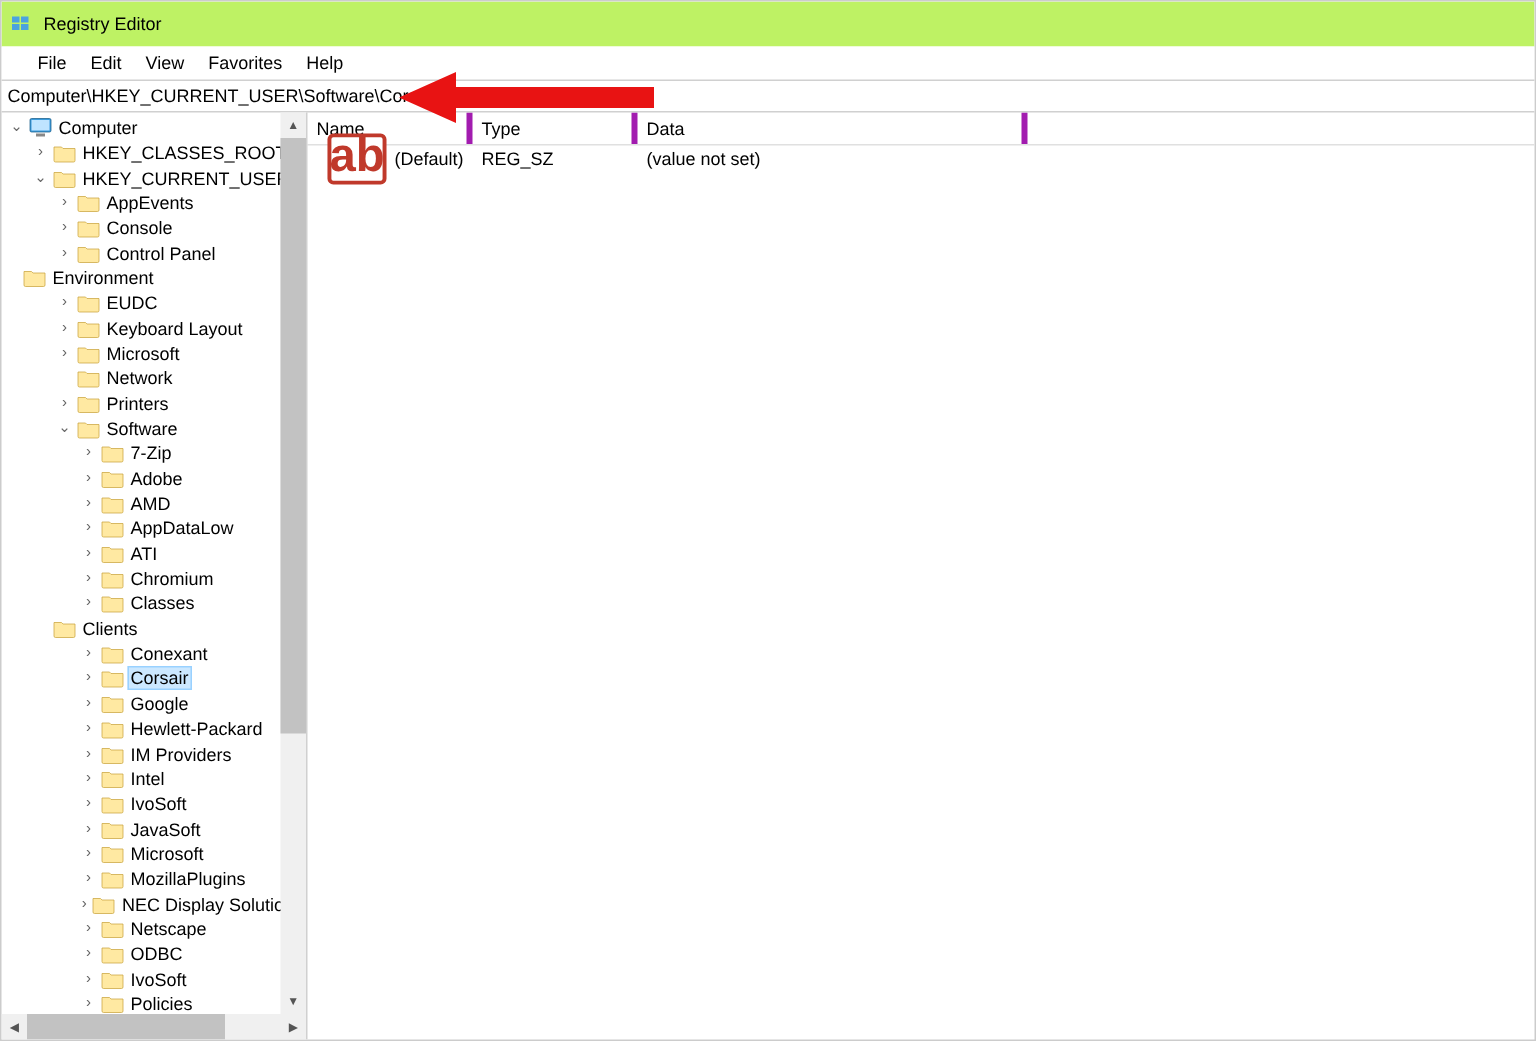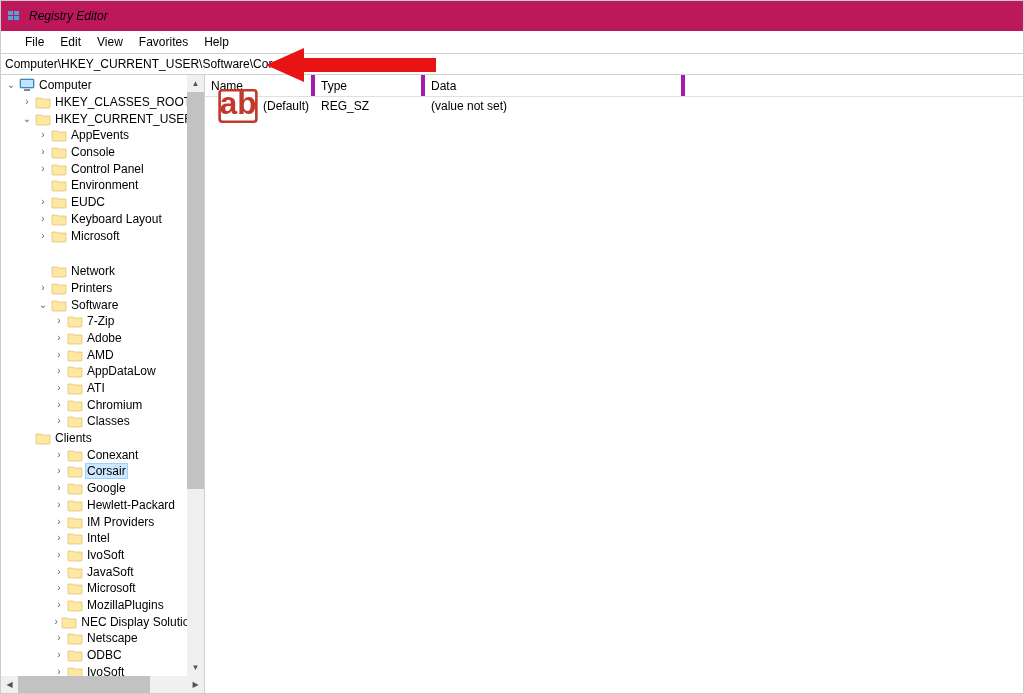--- a/index.html
+++ b/index.html
@@ -1,19 +1,19 @@
 <!DOCTYPE html>
 <html><head>
 <meta charset="utf-8">
 <style>
 * { margin:0; padding:0; box-sizing:border-box; font-family:"Segoe UI",Tahoma,sans-serif; font-size:12px; color:#000; }
 body { background:#fff; width:1024px; height:694px; overflow:hidden; display:flex; flex-direction:column; border:1px solid #ccc; }
 
 
-.titlebar { height:30px; display:flex; align-items:center; padding:0 6px; background:#be185d;font-style:italic; }
+.titlebar { height:30px; display:flex; align-items:center; padding:0 6px; background:#bef264; }
 .titlebar .app-icon { width:16px; height:16px; margin-right:6px; }
 .titlebar .title { font-size:12px; }
 
 
 .menubar { height:22px; display:flex; align-items:center; padding:0 16px; background:#fff; }
 .menubar .menu-item { padding:2px 8px; cursor:default; }
 
 
 .addressbar { height:22px; border-top:1px solid #d0d0d0; border-bottom:1px solid #d0d0d0; display:flex; align-items:center; position:relative; }
 .addressbar input { width:100%; height:100%; border:none; padding:0 4px; outline:none; font-size:12px; background:#fff; }
@@ -124,21 +124,21 @@
           </svg>
           <span class="label">Console</span>
         </div>
         <div class="tree-row" style="padding-left: 36px;">
           <span class="expander">›</span>
           <svg class="icon" viewBox="0 0 16 16">
             <path class="folder-icon" d="M1 4 h5 l1 1 h8 v8 a1 1 0 0 1 -1 1 h-12 a1 1 0 0 1 -1 -1 z"></path>
           </svg>
           <span class="label">Control Panel</span>
         </div>
-        <div class="tree-row" style="padding-left: 36px;">
+        <div class="tree-row" style="">
           <span class="expander blank">›</span>
           <svg class="icon" viewBox="0 0 16 16">
             <path class="folder-icon" d="M1 4 h5 l1 1 h8 v8 a1 1 0 0 1 -1 1 h-12 a1 1 0 0 1 -1 -1 z"></path>
           </svg>
           <span class="label">Environment</span>
         </div>
         <div class="tree-row" style="padding-left: 36px;">
           <span class="expander">›</span>
           <svg class="icon" viewBox="0 0 16 16">
             <path class="folder-icon" d="M1 4 h5 l1 1 h8 v8 a1 1 0 0 1 -1 1 h-12 a1 1 0 0 1 -1 -1 z"></path>
@@ -152,21 +152,21 @@
           </svg>
           <span class="label">Keyboard Layout</span>
         </div>
         <div class="tree-row" style="padding-left: 36px;">
           <span class="expander">›</span>
           <svg class="icon" viewBox="0 0 16 16">
             <path class="folder-icon" d="M1 4 h5 l1 1 h8 v8 a1 1 0 0 1 -1 1 h-12 a1 1 0 0 1 -1 -1 z"></path>
           </svg>
           <span class="label">Microsoft</span>
         </div>
-        <div class="tree-row" style="padding-left: 36px; margin-top: 19px;">
+        <div class="tree-row" style="padding-left: 36px;">
           <span class="expander blank">›</span>
           <svg class="icon" viewBox="0 0 16 16">
             <path class="folder-icon" d="M1 4 h5 l1 1 h8 v8 a1 1 0 0 1 -1 1 h-12 a1 1 0 0 1 -1 -1 z"></path>
           </svg>
           <span class="label">Network</span>
         </div>
         <div class="tree-row" style="padding-left: 36px;">
           <span class="expander">›</span>
           <svg class="icon" viewBox="0 0 16 16">
             <path class="folder-icon" d="M1 4 h5 l1 1 h8 v8 a1 1 0 0 1 -1 1 h-12 a1 1 0 0 1 -1 -1 z"></path>

